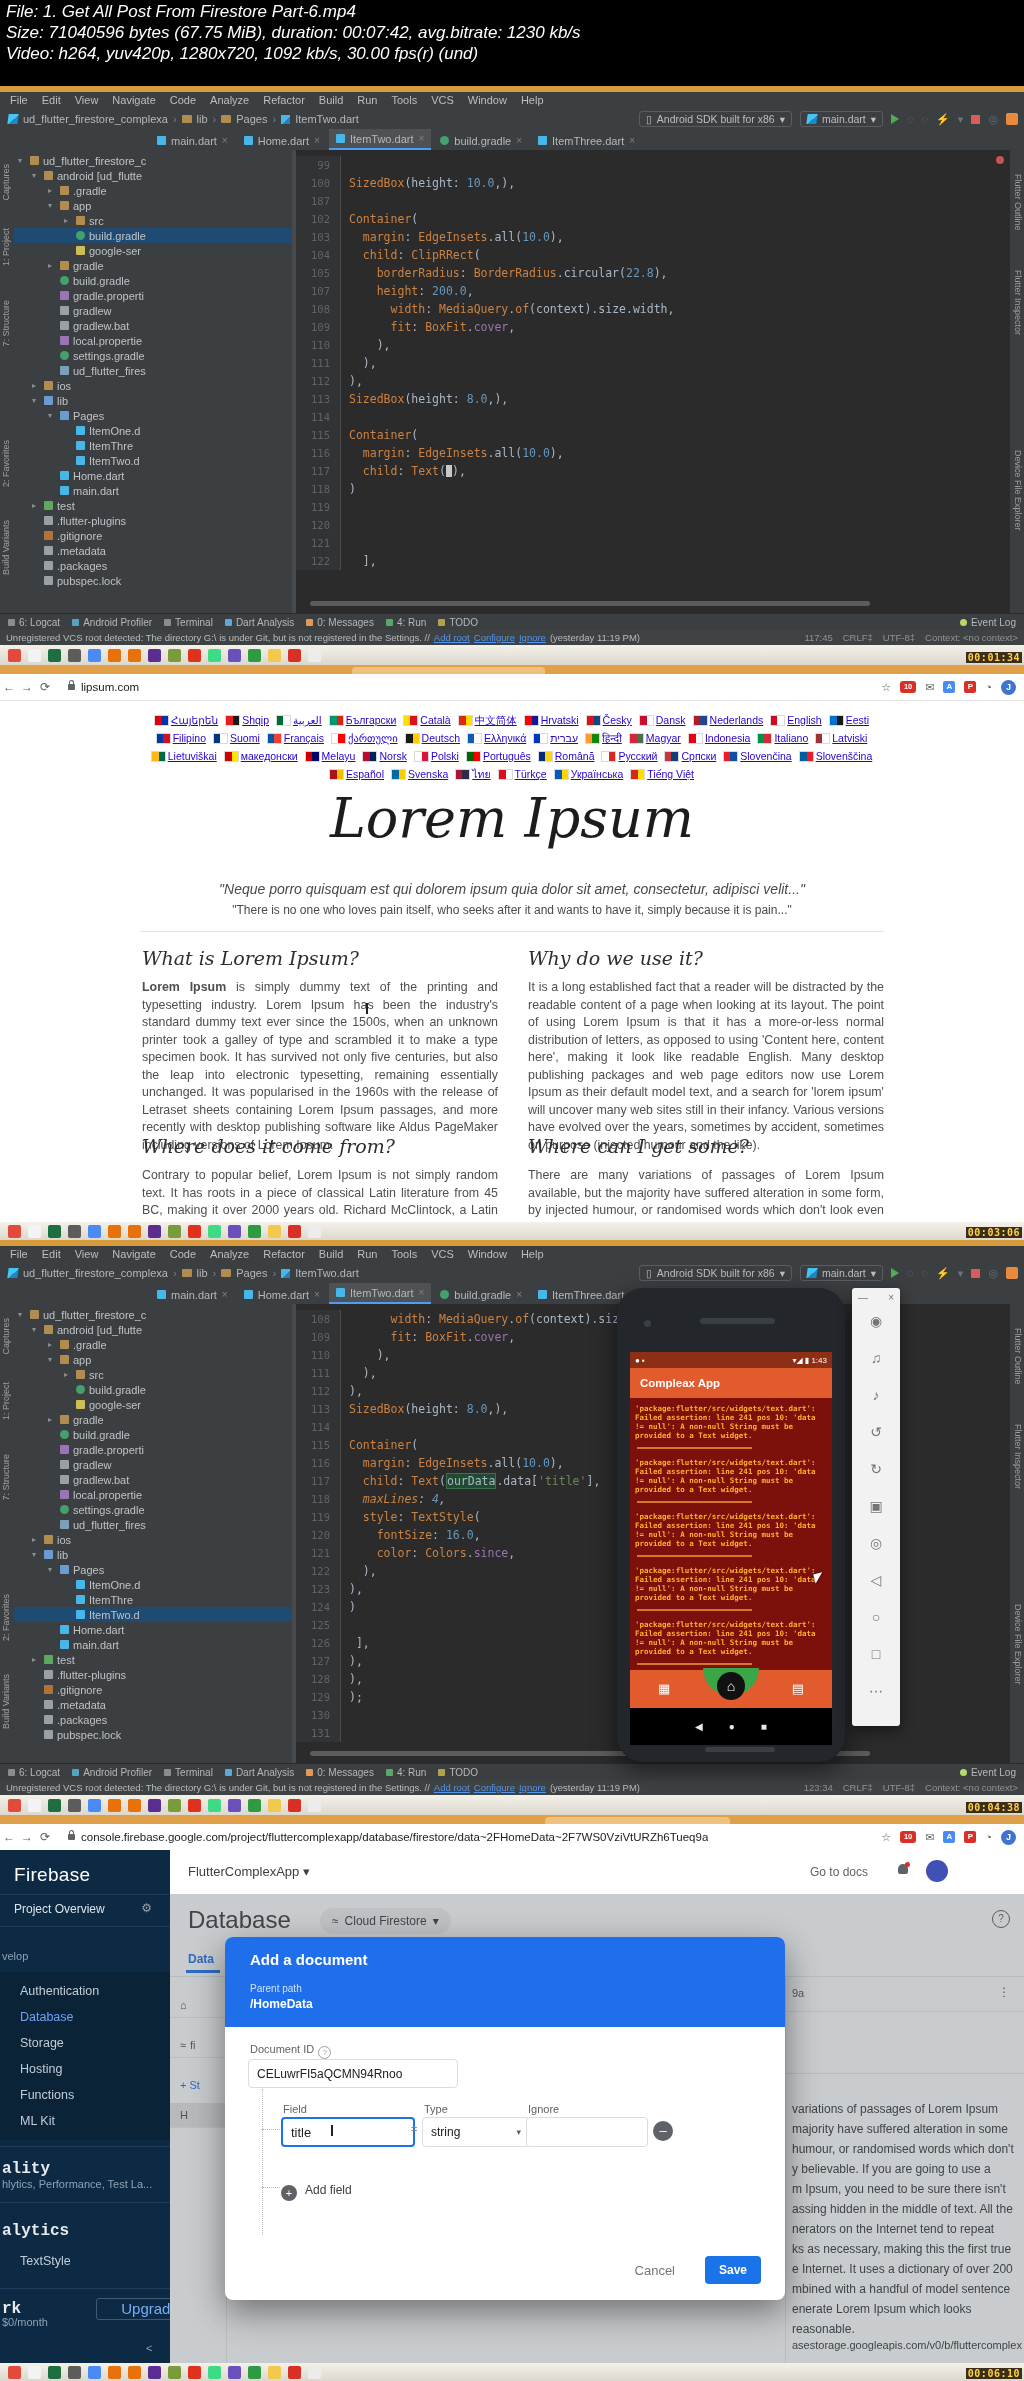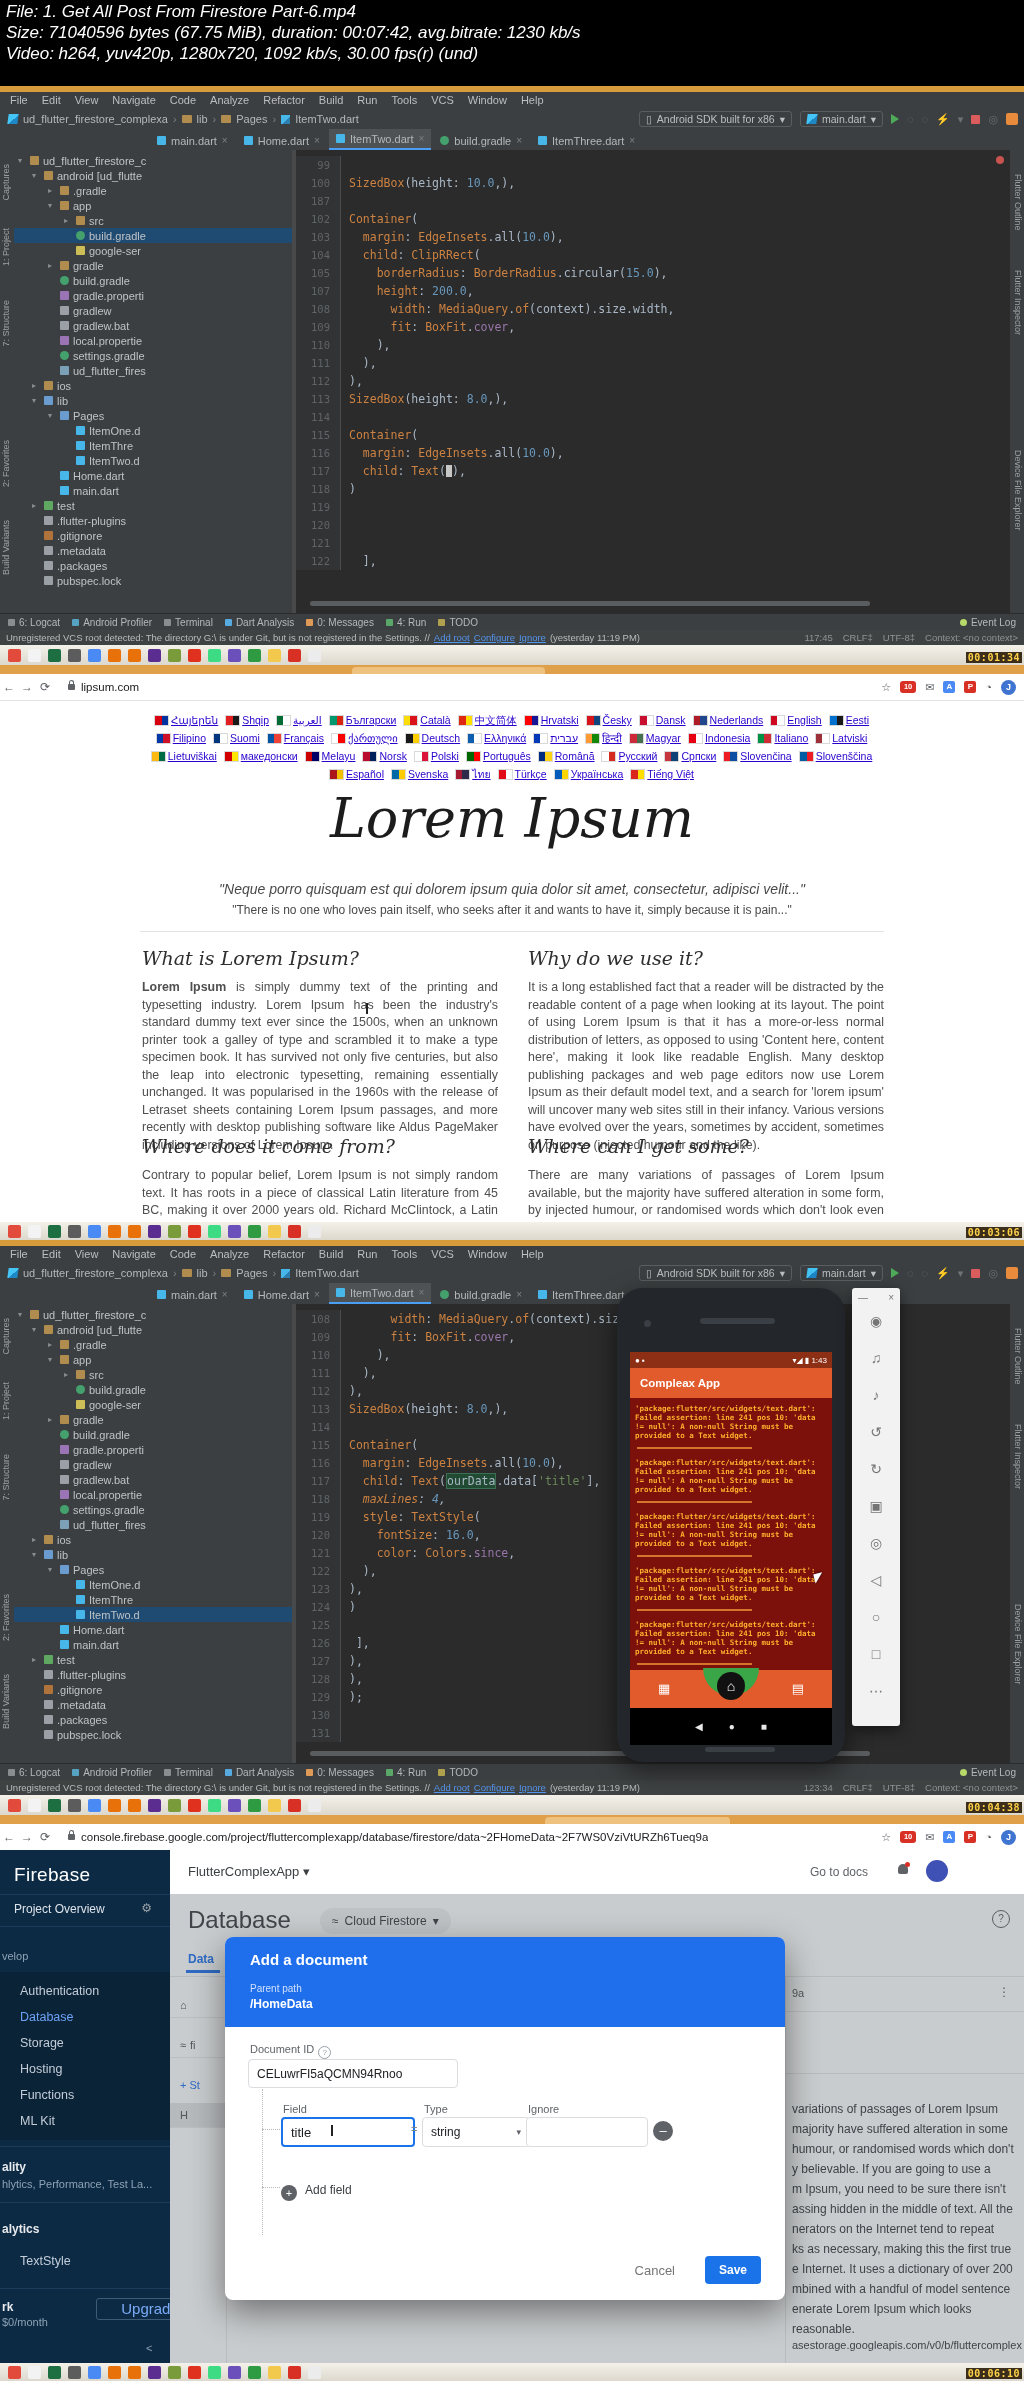--- a/index.html
+++ b/index.html
@@ -135,21 +135,21 @@
   .cursor{position:absolute;z-index:40;color:#fff;text-shadow:0 0 2px #000;font-size:12px;transform:rotate(-15deg);}
   
   .fb-side{position:absolute;left:0;top:35px;bottom:18px;width:170px;background:#0c2a44;color:#c3cdd9;overflow:hidden;}
   .fb-brand{position:absolute;left:14px;top:14px;font-size:19px;font-weight:400;color:#fff;letter-spacing:.3px;}
   .fb-div{position:absolute;left:0;right:0;height:1px;background:#1d3c5c;}
   .fb-po{position:absolute;left:14px;top:52px;font-size:12px;color:#dde3ea;}
   .fb-gear{position:absolute;right:18px;top:51px;color:#9aa0a6;font-size:12px;}
   .fb-sec{position:absolute;left:2px;font-size:11px;color:#8ea2b5;}
   .fb-nav{position:absolute;left:0;right:0;top:122px;background:#0a2336;padding:6px 0;}
   .fb-item{height:26px;line-height:26px;padding-left:20px;font-size:12.5px;color:#c3cdd9;}
-  .fb-bold{position:absolute;left:2px;font-weight:700;font-size:12px;color:#e8eaed;}
+  .fb-bold{position:absolute;left:2px;font-weight:700;font-size:16px;color:#e8eaed;font-family:Liberation Mono, monospace;}
   .fb-upg{position:absolute;left:96px;width:58px;height:20px;border:1px solid #3d5a77;border-radius:3px;
           color:#7baaf7;font-size:15px;text-align:center;line-height:20px;padding-left:24px;}
   .fb-head{position:absolute;left:170px;right:0;top:35px;height:44px;background:#fff;border-bottom:1px solid #e0e0e0;}
   .fb-app{position:absolute;left:18px;top:14px;font-size:13px;color:#3c4043;}
   .fb-docs{position:absolute;right:156px;top:15px;font-size:12px;color:#5f6368;}
   .bell{position:absolute;right:116px;top:14px;width:10px;height:10px;background:#5f6368;border-radius:5px 5px 2px 2px;}
   .bell:after{content:"";position:absolute;right:-2px;top:-2px;width:5px;height:5px;border-radius:50%;background:#d93025;}
   .fb-ava{position:absolute;right:76px;top:10px;width:22px;height:22px;border-radius:50%;background:#3f51b5;}
   .fb-content{position:absolute;left:170px;right:0;top:79px;bottom:18px;background:#c9ccce;overflow:hidden;}
   .fb-title{position:absolute;left:18px;top:12px;font-size:24px;color:#414549;}
@@ -470,21 +470,21 @@
           </div>
         </div>
       <div class="tscroll"></div>
       <div class="editor">
           <div class="cl"><span class="ln">99</span><span class="ct" style="padding-left: 0ch;"></span></div>
           <div class="cl"><span class="ln">100</span><span class="ct" style="padding-left: 0ch;"><span class="tk-c1">SizedBox</span><span class="tk-c0">(height: </span><span class="tk-c2">10.0</span><span class="tk-c0">,),</span></span></div>
           <div class="cl"><span class="ln">187</span><span class="ct" style="padding-left: 0ch;"></span></div>
           <div class="cl"><span class="ln">102</span><span class="ct" style="padding-left: 0ch;"><span class="tk-c1">Container</span><span class="tk-c0">(</span></span></div>
           <div class="cl"><span class="ln">103</span><span class="ct" style="padding-left: 2ch;"><span class="tk-c1">margin</span><span class="tk-c0">: </span><span class="tk-c1">EdgeInsets</span><span class="tk-c0">.all(</span><span class="tk-c2">10.0</span><span class="tk-c0">),</span></span></div>
           <div class="cl"><span class="ln">104</span><span class="ct" style="padding-left: 2ch;"><span class="tk-c1">child</span><span class="tk-c0">: </span><span class="tk-c1">ClipRRect</span><span class="tk-c0">(</span></span></div>
-          <div class="cl"><span class="ln">105</span><span class="ct" style="padding-left: 4ch;"><span class="tk-c1">borderRadius</span><span class="tk-c0">: </span><span class="tk-c1">BorderRadius</span><span class="tk-c0">.circular(</span><span class="tk-c2">15.0</span><span class="tk-c0">),</span></span></div>
+          <div class="cl"><span class="ln">105</span><span class="ct" style="padding-left: 4ch;"><span class="tk-c1">borderRadius</span><span class="tk-c0">: </span><span class="tk-c1">BorderRadius</span><span class="tk-c0">.circular(</span><span class="tk-c2">22.8</span><span class="tk-c0">),</span></span></div>
           <div class="cl"><span class="ln">107</span><span class="ct" style="padding-left: 4ch;"><span class="tk-c1">height</span><span class="tk-c0">: </span><span class="tk-c2">200.0</span><span class="tk-c0">,</span></span></div>
           <div class="cl"><span class="ln">108</span><span class="ct" style="padding-left: 6ch;"><span class="tk-c1">width</span><span class="tk-c0">: </span><span class="tk-c1">MediaQuery</span><span class="tk-c0">.</span><span class="tk-c1">of</span><span class="tk-c0">(context).size.width,</span></span></div>
           <div class="cl"><span class="ln">109</span><span class="ct" style="padding-left: 6ch;"><span class="tk-c1">fit</span><span class="tk-c0">: </span><span class="tk-c1">BoxFit</span><span class="tk-c0">.</span><span class="tk-c4">cover</span><span class="tk-c0">,</span></span></div>
           <div class="cl"><span class="ln">110</span><span class="ct" style="padding-left: 4ch;"><span class="tk-c0">),</span></span></div>
           <div class="cl"><span class="ln">111</span><span class="ct" style="padding-left: 2ch;"><span class="tk-c0">),</span></span></div>
           <div class="cl"><span class="ln">112</span><span class="ct" style="padding-left: 0ch;"><span class="tk-c0">),</span></span></div>
           <div class="cl"><span class="ln">113</span><span class="ct" style="padding-left: 0ch;"><span class="tk-c1">SizedBox</span><span class="tk-c0">(height: </span><span class="tk-c2">8.0</span><span class="tk-c0">,),</span></span></div>
           <div class="cl"><span class="ln">114</span><span class="ct" style="padding-left: 0ch;"></span></div>
           <div class="cl"><span class="ln">115</span><span class="ct" style="padding-left: 0ch;"><span class="tk-c1">Container</span><span class="tk-c0">(</span></span></div>
           <div class="cl"><span class="ln">116</span><span class="ct" style="padding-left: 2ch;"><span class="tk-c1">margin</span><span class="tk-c0">: </span><span class="tk-c1">EdgeInsets</span><span class="tk-c0">.all(</span><span class="tk-c2">10.0</span><span class="tk-c0">),</span></span></div>

